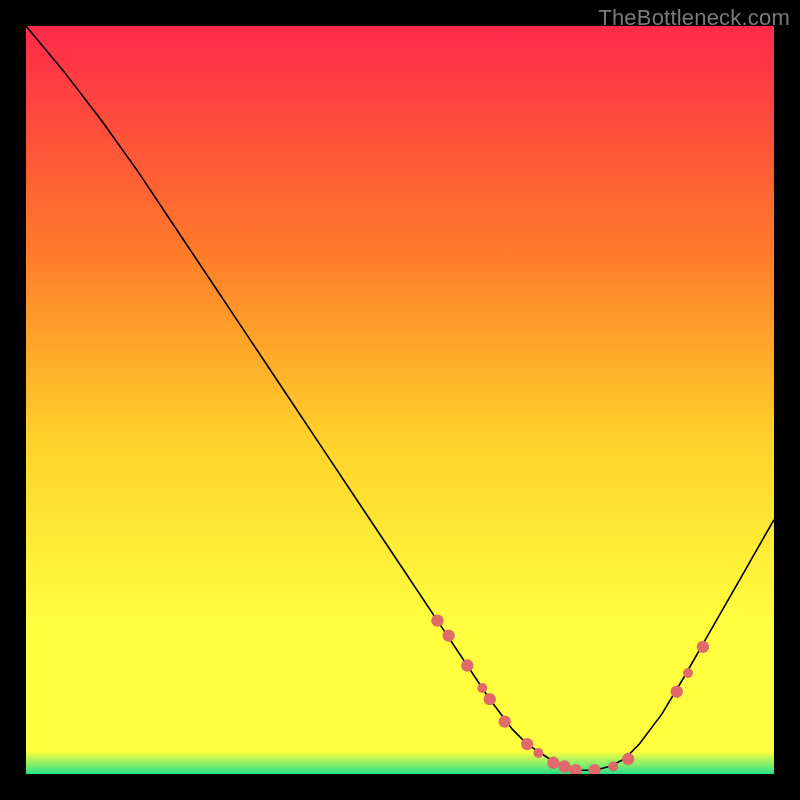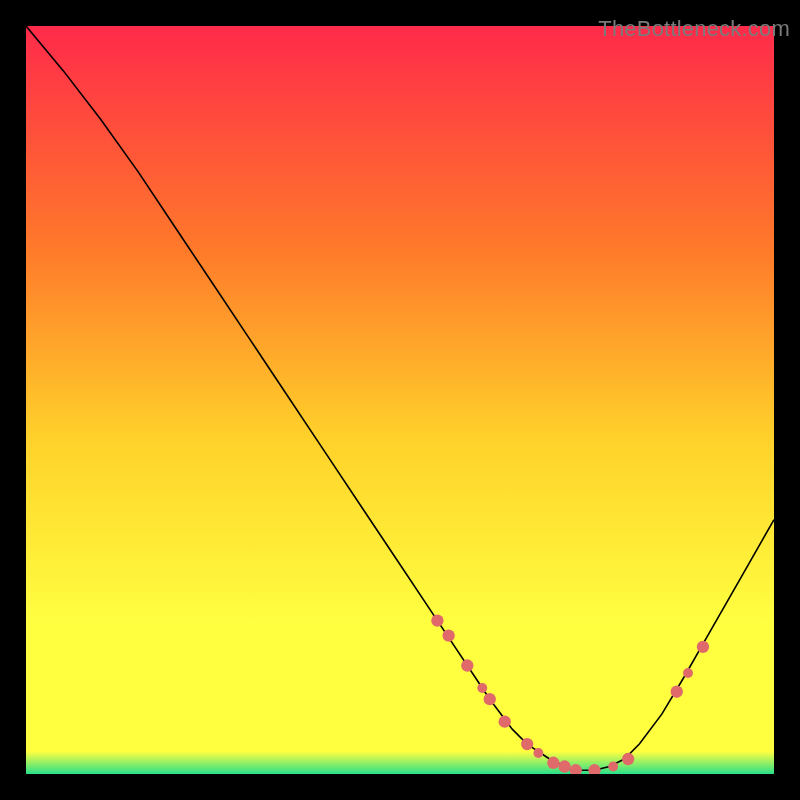--- a/index.html
+++ b/index.html
@@ -12,21 +12,21 @@
     font-family: Arial, Helvetica, sans-serif;
   }
   .container {
     position: relative;
     width: 800px;
     height: 800px;
     background: #000;
   }
   .watermark {
     position: absolute;
-    top: 16px;
+    top: 5px;
     right: 10px;
     color: #7a7a7a;
     font-size: 22px;
     font-weight: 500;
     letter-spacing: 0.2px;
     z-index: 10;
   }
   .plot {
     position: absolute;
     left: 26px;

